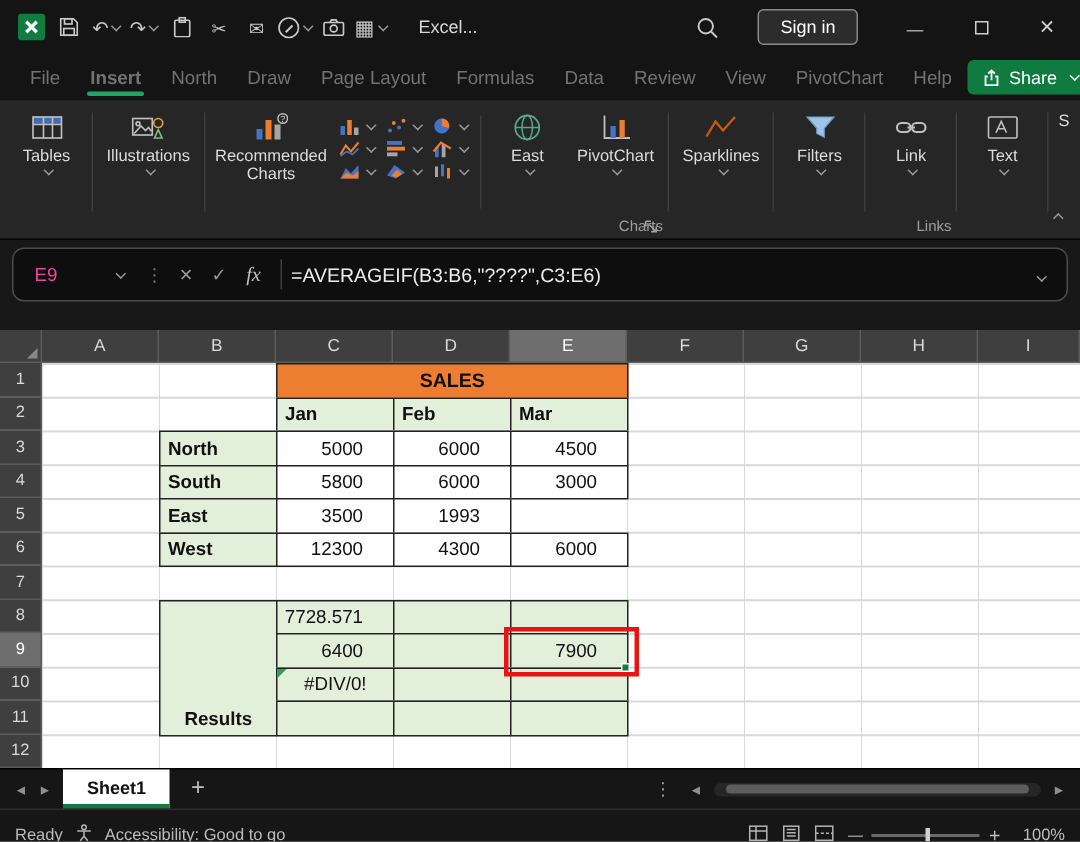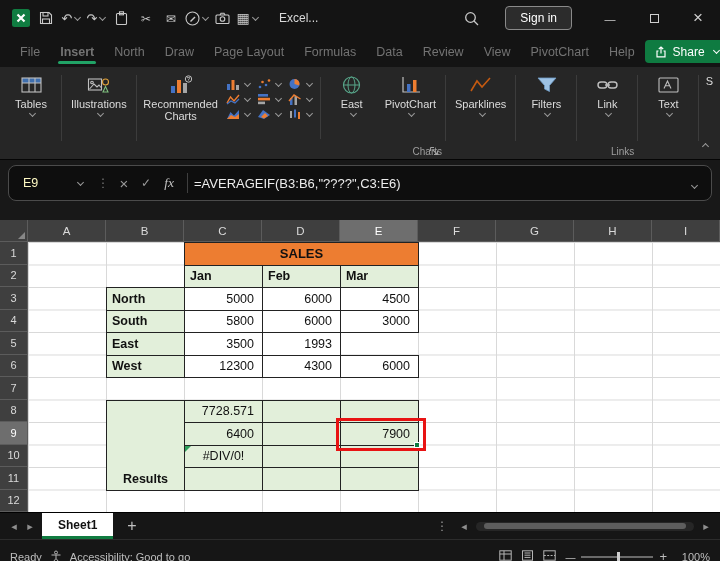--- a/index.html
+++ b/index.html
@@ -45,21 +45,21 @@
   .vsep2{width:1px;background:#3c3c3c;margin:8px 4px 4px;align-self:stretch;flex:0 0 auto}
   .chartgrid{display:grid;grid-template-columns:repeat(3,auto);gap:3px 7px;padding:9px 4px 0}
   .mini{display:flex;align-items:center;gap:2px}
   .launcher{position:absolute;right:3px;top:3px;line-height:0}
   .collapse{position:absolute;right:12px;bottom:6px}
   .narrow{width:14px;min-width:14px;overflow:hidden}
 
   
   .frow{height:46px;flex:0 0 auto;display:flex;align-items:center;padding:0 8px;background:#181818}
   .fbox{flex:1;height:36px;background:#0e0e0e;border:1px solid #4b4b4b;border-radius:8px;display:flex;align-items:center;overflow:hidden}
-  .nbox{width:84px;padding:0 10px 0 14px;display:flex;align-items:center;justify-content:space-between;color:#fef9c3;font-size:12.5px;flex:0 0 auto}
+  .nbox{width:84px;padding:0 10px 0 14px;display:flex;align-items:center;justify-content:space-between;color:#ec4899;font-size:12.5px;flex:0 0 auto}
   .fdots{color:#7a7a7a;font-size:12px;margin:0 4px}
   .fdots::before{content:"⋮"}
   .fbtn{width:22px;display:flex;justify-content:center;color:#9a9a9a}
   .fcross::before{content:"×";font-size:15px}
   .fcheck::before{content:"✓";font-size:12px}
   .fx{font-family:"Liberation Serif",serif;font-style:italic;font-size:13.5px;color:#c0c0c0;width:24px;text-align:center}
   .fsep{width:1px;height:20px;background:#3f3f3f;margin:0 6px}
   .ftext{color:#ececec;font-size:13px;white-space:nowrap}
   .fchev{margin-left:auto;padding-right:14px}
   .gap{height:14px;flex:0 0 auto;background:#181818}
@@ -72,21 +72,21 @@
   .rh{position:absolute;left:0;width:28px;background:#3f3f3f;border-right:1px solid #5c5c5c;border-bottom:1px solid #5c5c5c;color:#dadada;font-size:11px;display:flex;align-items:center;justify-content:center}
   .hsel{background:#6e6e6e;color:#fff}
   .canvas{position:absolute;left:28px;top:22px;right:0;bottom:0;
     background-image:linear-gradient(to right,#d9d9d9 1px,transparent 1px),linear-gradient(to bottom,#d9d9d9 1px,transparent 1px);
     background-size:78px 22.5px}
   .cell{position:absolute;display:flex;align-items:center;font-size:12.5px;color:#111}
   .bd{border:1px solid #222}
   .grn{background:#E2EFDA}
   .org{background:#ED7D31}
   .wht{background:#fff}
-  .rt{justify-content:flex-end;padding-right:8px}
+  .rt{justify-content:flex-end;padding-right:20px}
   .lf{padding-left:5px}
   .ctr{justify-content:center}
   .bold{font-weight:700}
   .redbox{position:absolute;border:3px solid #E81313;z-index:6}
   .handle{position:absolute;width:6px;height:6px;background:#107C41;border:1px solid #fff;z-index:7}
   .errtri{position:absolute;width:0;height:0;border-top:6px solid #2E9E5B;border-right:6px solid transparent;z-index:4}
 
   
   .sbar{height:27px;flex:0 0 auto;display:flex;align-items:center;padding:0 6px;background:#161616;border-top:1px solid #000}
   .snav{color:#8f8f8f;font-size:11px;width:16px;text-align:center}

